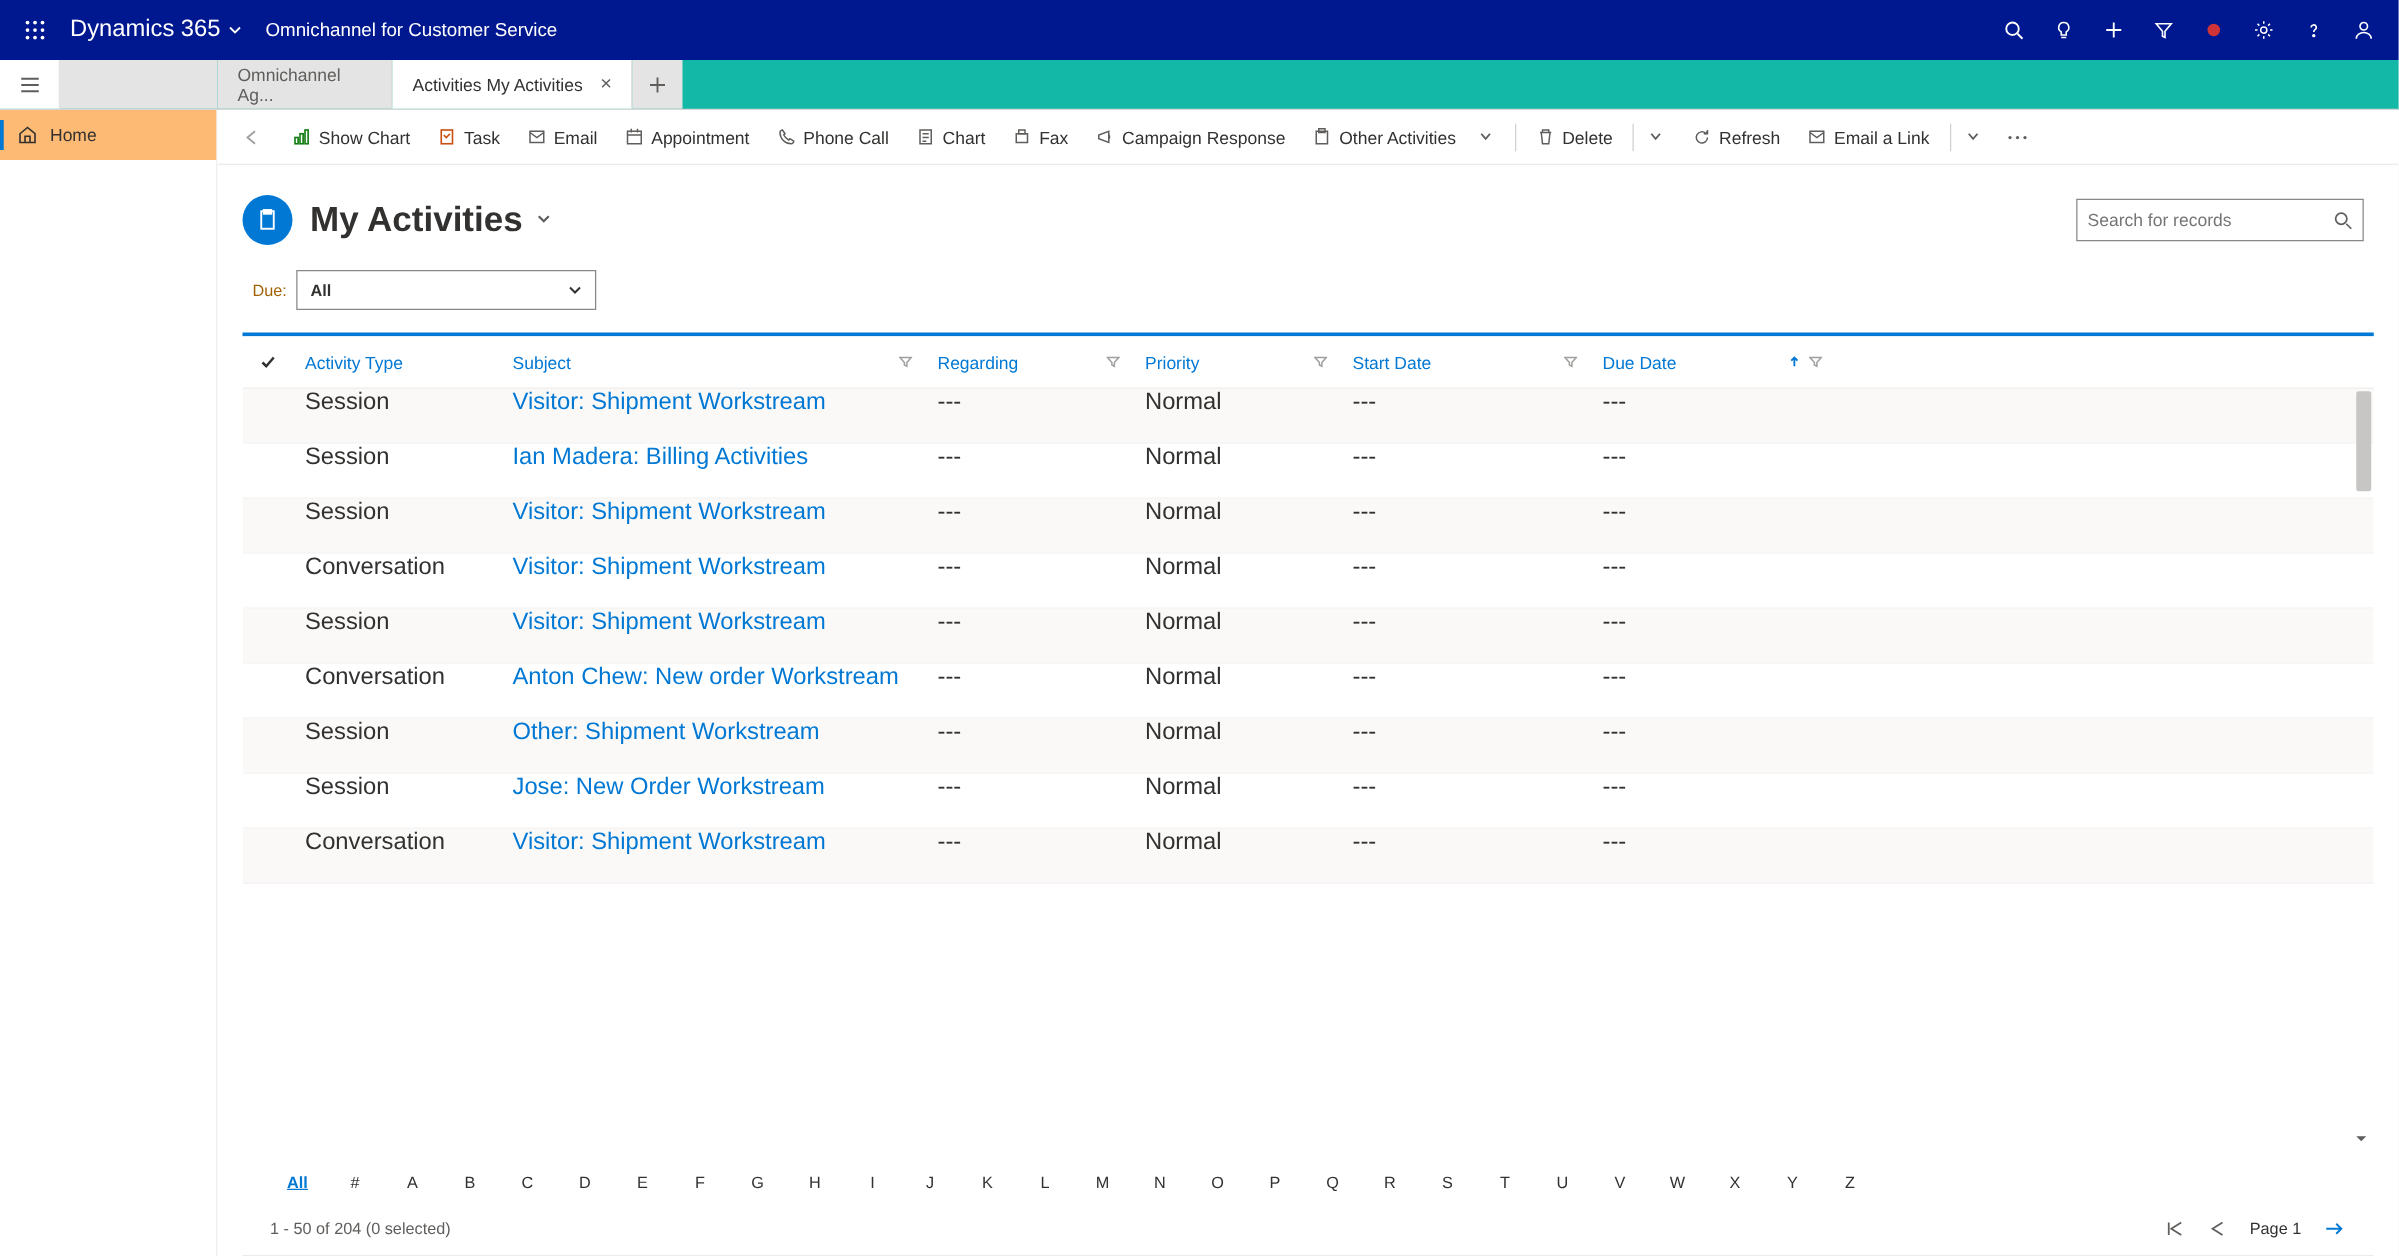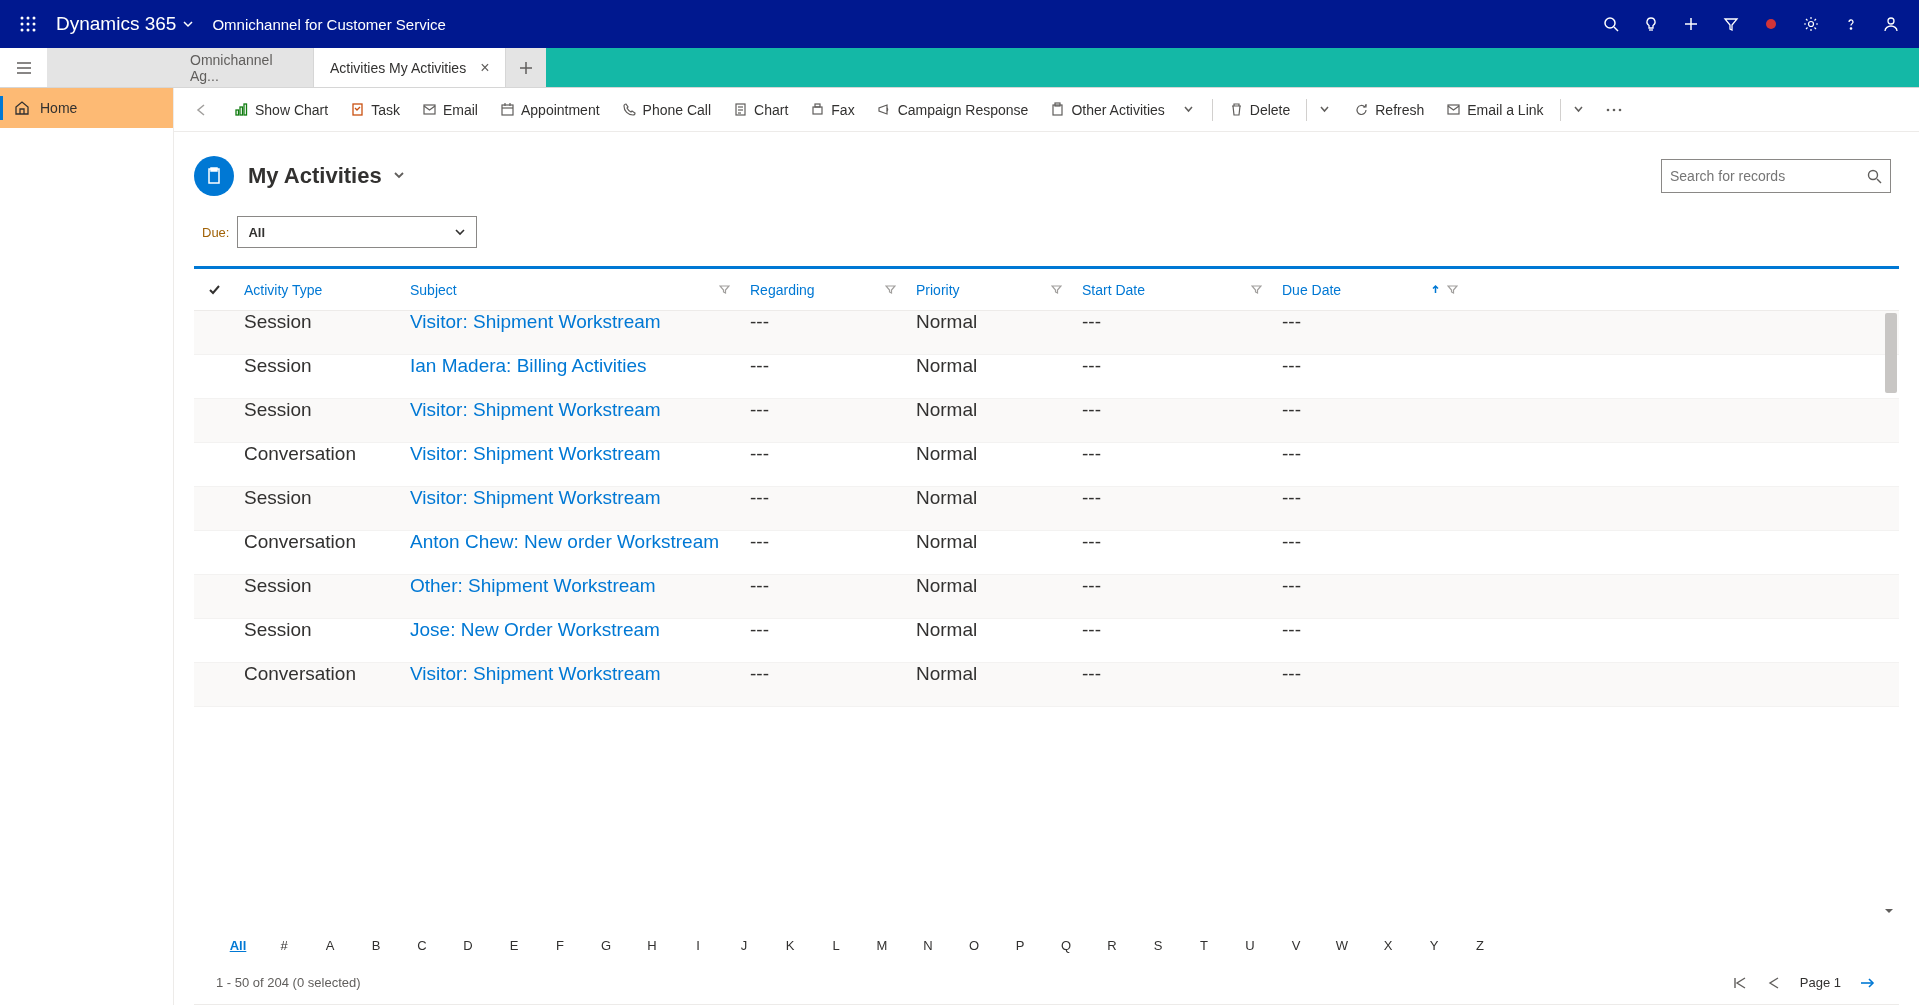--- a/index.html
+++ b/index.html
@@ -40,21 +40,21 @@
 .command-bar .back-btn { width:32px; height:32px; display:flex; align-items:center; justify-content:center; color:#a19f9d; cursor:default; margin-right:4px; }
 .cmd { display:flex; align-items:center; padding: 0 10px; height: 34px; cursor:pointer; color:#323130; font-size:14px; }
 .cmd svg { margin-right: 6px; }
 .cmd-sep { width:1px; height:22px; background:#d2d0ce; margin: 0 4px; }
 .cmd.chev { padding: 0 6px; }
 .cmd.overflow { padding: 0 8px; }
 
 
 .view-header { display:flex; align-items:center; padding: 24px 28px 12px 20px; }
 .view-icon { width: 40px; height:40px; border-radius:50%; background:#0078d4; display:flex; align-items:center; justify-content:center; margin-right:14px; }
-.view-title { font-size: 22px; font-weight: 600; color:#323130; margin-right: 10px; }
+.view-title { font-size: 28px; font-weight: 600; color:#323130; margin-right: 10px; }
 .view-title-chev { cursor:pointer; }
 .search-box { margin-left:auto; width: 230px; height:34px; border:1px solid #8a8886; display:flex; align-items:center; padding: 0 8px; }
 .search-box input { border:none; outline:none; flex:1; font-size:14px; }
 
 
 .due-row { display:flex; align-items:center; padding: 8px 28px 18px 28px; }
 .due-row label { font-size: 13px; margin-right: 8px; color:#a16207; }
 .select-box { width: 240px; height: 32px; border:1px solid #8a8886; display:flex; align-items:center; padding: 0 10px; justify-content:space-between; cursor:pointer; background:#fff; }
 .select-box span { font-weight:600; font-size:13px; }
 

